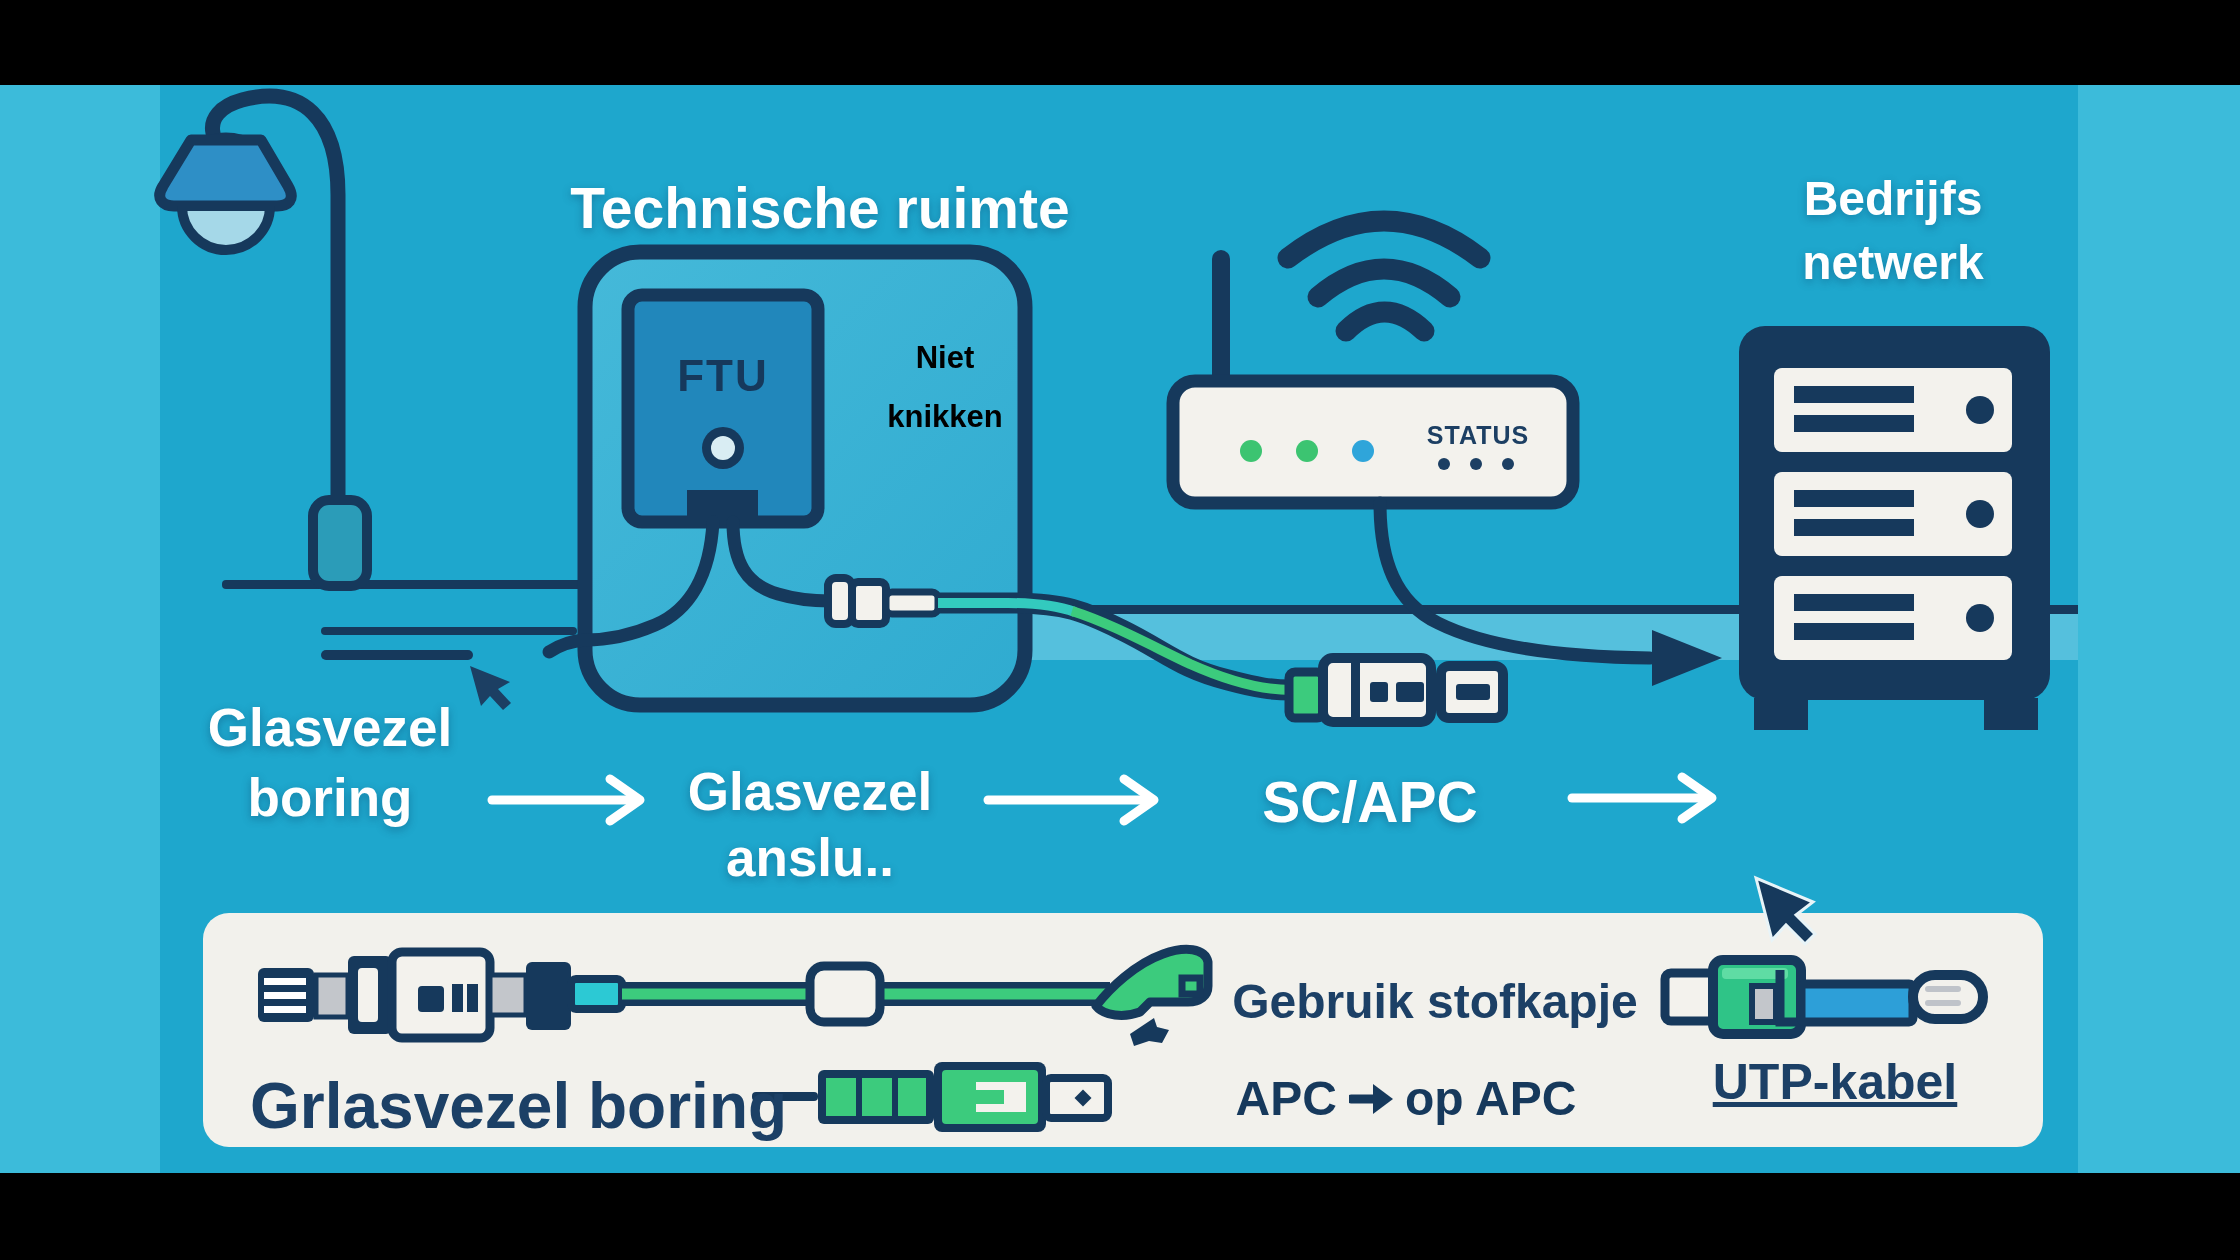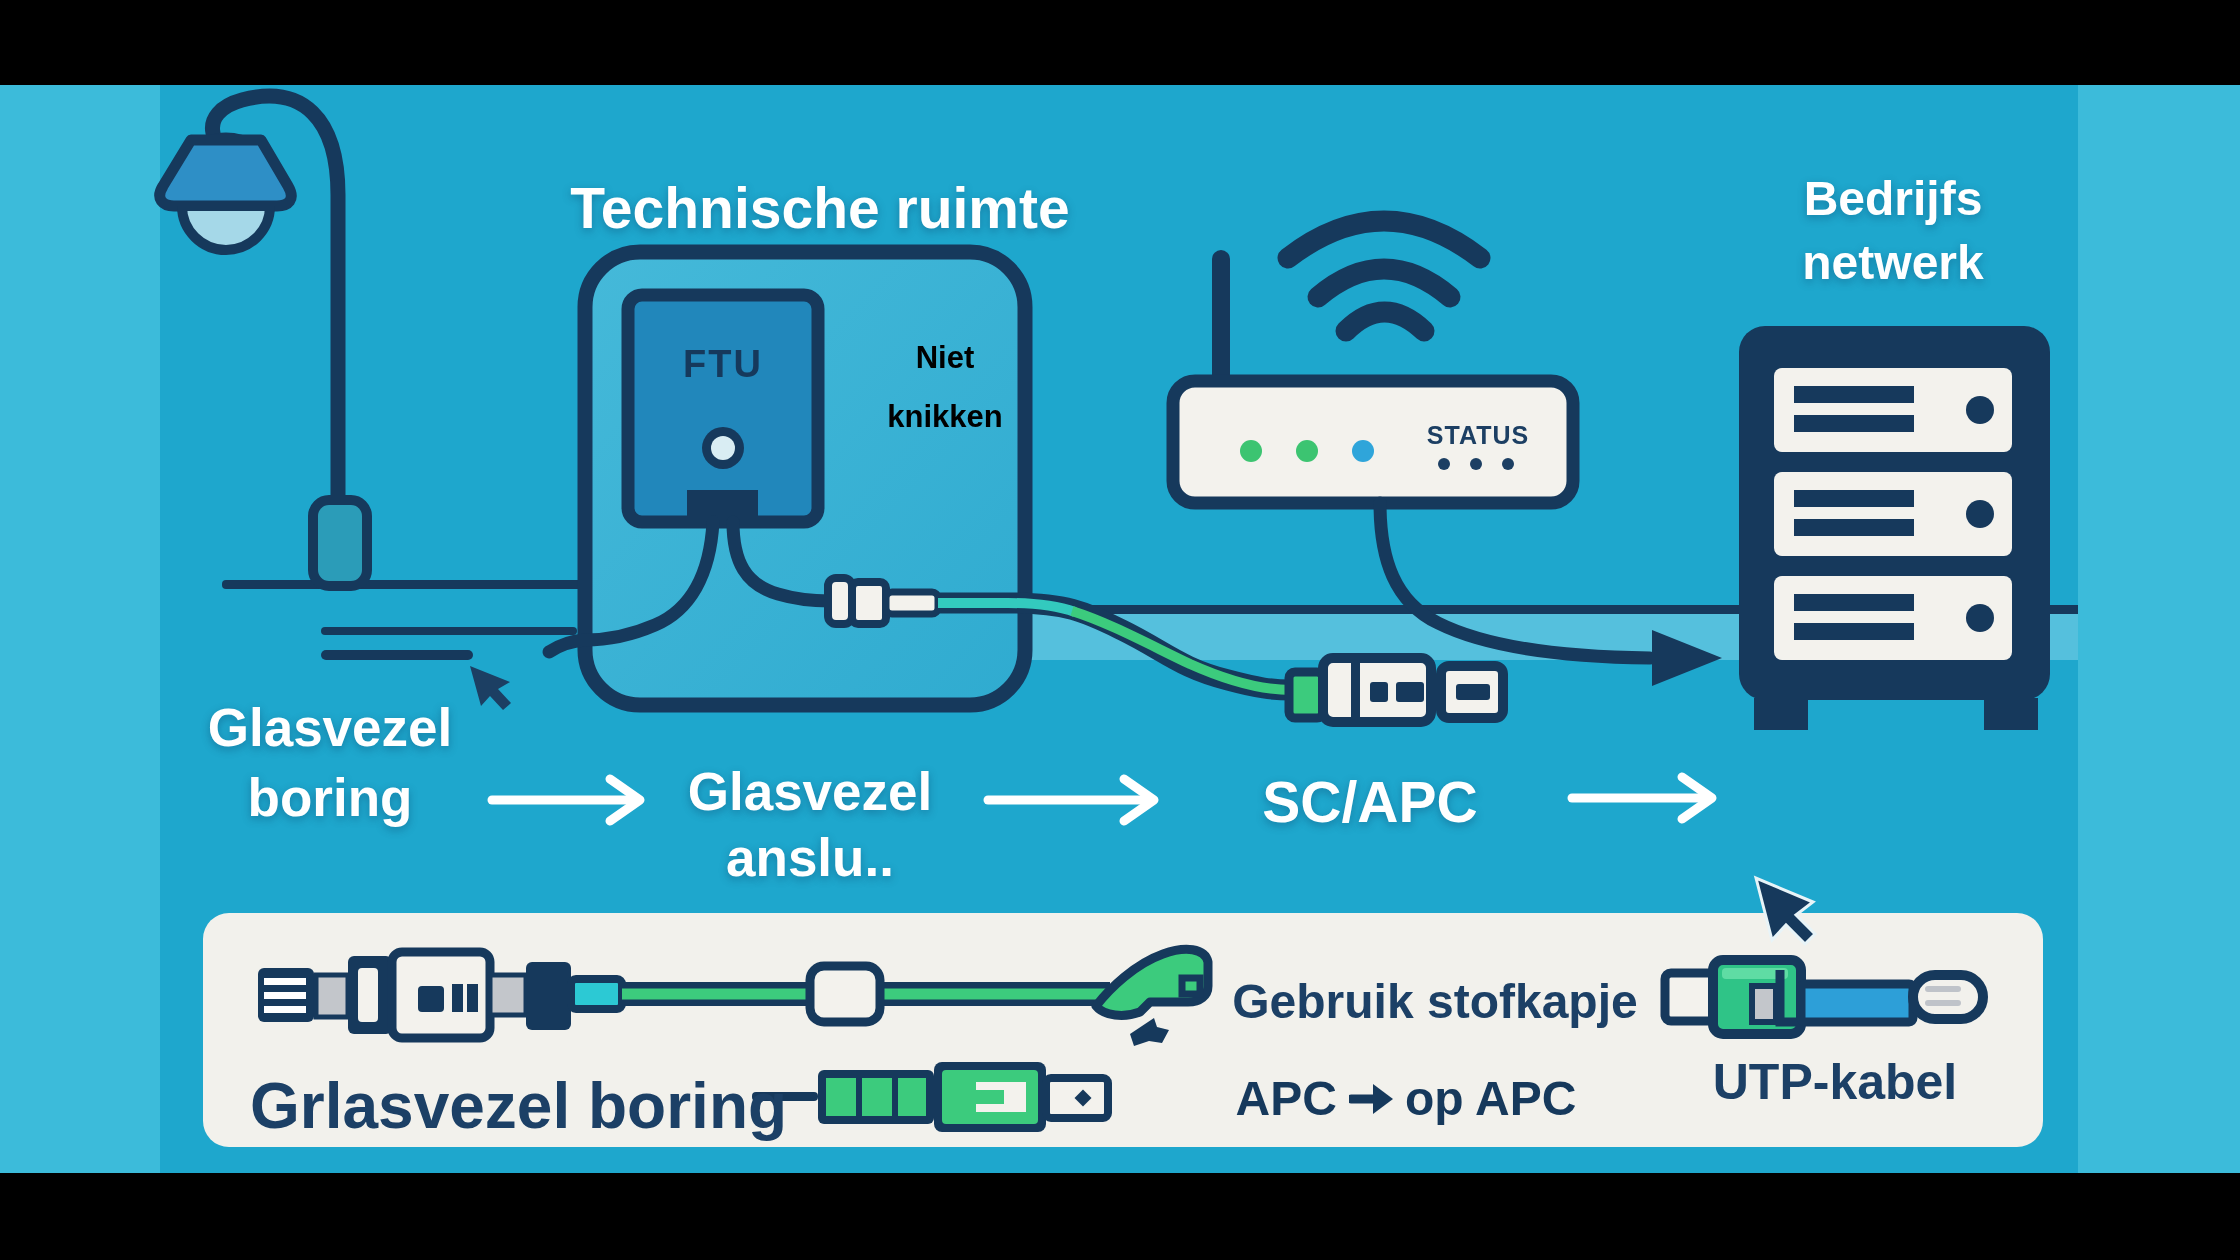--- a/index.html
+++ b/index.html
@@ -5,31 +5,31 @@
   html,body{margin:0;padding:0;background:#000;}
   body{width:2240px;height:1260px;position:relative;overflow:hidden;
        font-family:"Liberation Sans",sans-serif;}
   #content{position:absolute;left:0;top:85px;width:2240px;height:1088px;
            background:#1ea7cd;overflow:hidden;}
   #art{position:absolute;left:0;top:0;}
   .txt{position:absolute;font-weight:bold;text-align:center;white-space:pre;}
   .white{color:#ffffff;text-shadow:0 3px 8px rgba(8,50,90,0.35);}
   #title{left:540px;top:88px;width:560px;font-size:57px;line-height:70px;}
   #niet{left:825px;top:243px;width:240px;font-size:31px;line-height:59px;color:#000000;}
-  #ftu-label{left:633px;top:258px;width:180px;font-size:38px;color:#16395c;letter-spacing:2px;}
+  #ftu-label{left:633px;top:266px;width:180px;font-size:44px;color:#16395c;letter-spacing:2px;}
   #status-label{left:1408px;top:336px;width:140px;font-size:25px;color:#1c3f63;letter-spacing:1px;}
   #bedrijfs{left:1718px;top:82px;width:350px;font-size:48px;line-height:64px;}
   #lbl-boring{left:175px;top:608px;width:310px;font-size:53px;line-height:70px;}
   #lbl-anslu{left:645px;top:674px;width:330px;font-size:53px;line-height:66px;}
   #lbl-scapc{left:1215px;top:684px;width:310px;font-size:57px;}
   #lbl-grlas{left:250px;top:984px;width:430px;font-size:64px;color:#1c4066;}
   #lbl-gebruik{left:1215px;top:889px;width:440px;font-size:48px;color:#1c4066;}
   #lbl-apc{left:1222px;top:986px;width:350px;font-size:48px;color:#16395c;
            display:flex;align-items:center;justify-content:center;gap:12px;font-weight:bold;position:absolute;margin-left:9px;}
-  #lbl-utp{left:1660px;top:968px;width:350px;font-size:50px;color:#1c4066;}
+  #lbl-utp{left:1660px;top:968px;width:350px;font-size:50px;color:#1c4066;text-decoration:underline;}
 </style>
 </head>
 <body>
 
 <div id="content">
 
 <svg id="art" width="2240" height="1088" viewBox="0 85 2240 1088" xmlns="http://www.w3.org/2000/svg">
   <defs>
     <linearGradient id="roomg" x1="0" y1="0" x2="1" y2="1">
       <stop offset="0" stop-color="#45b9d9"></stop>

